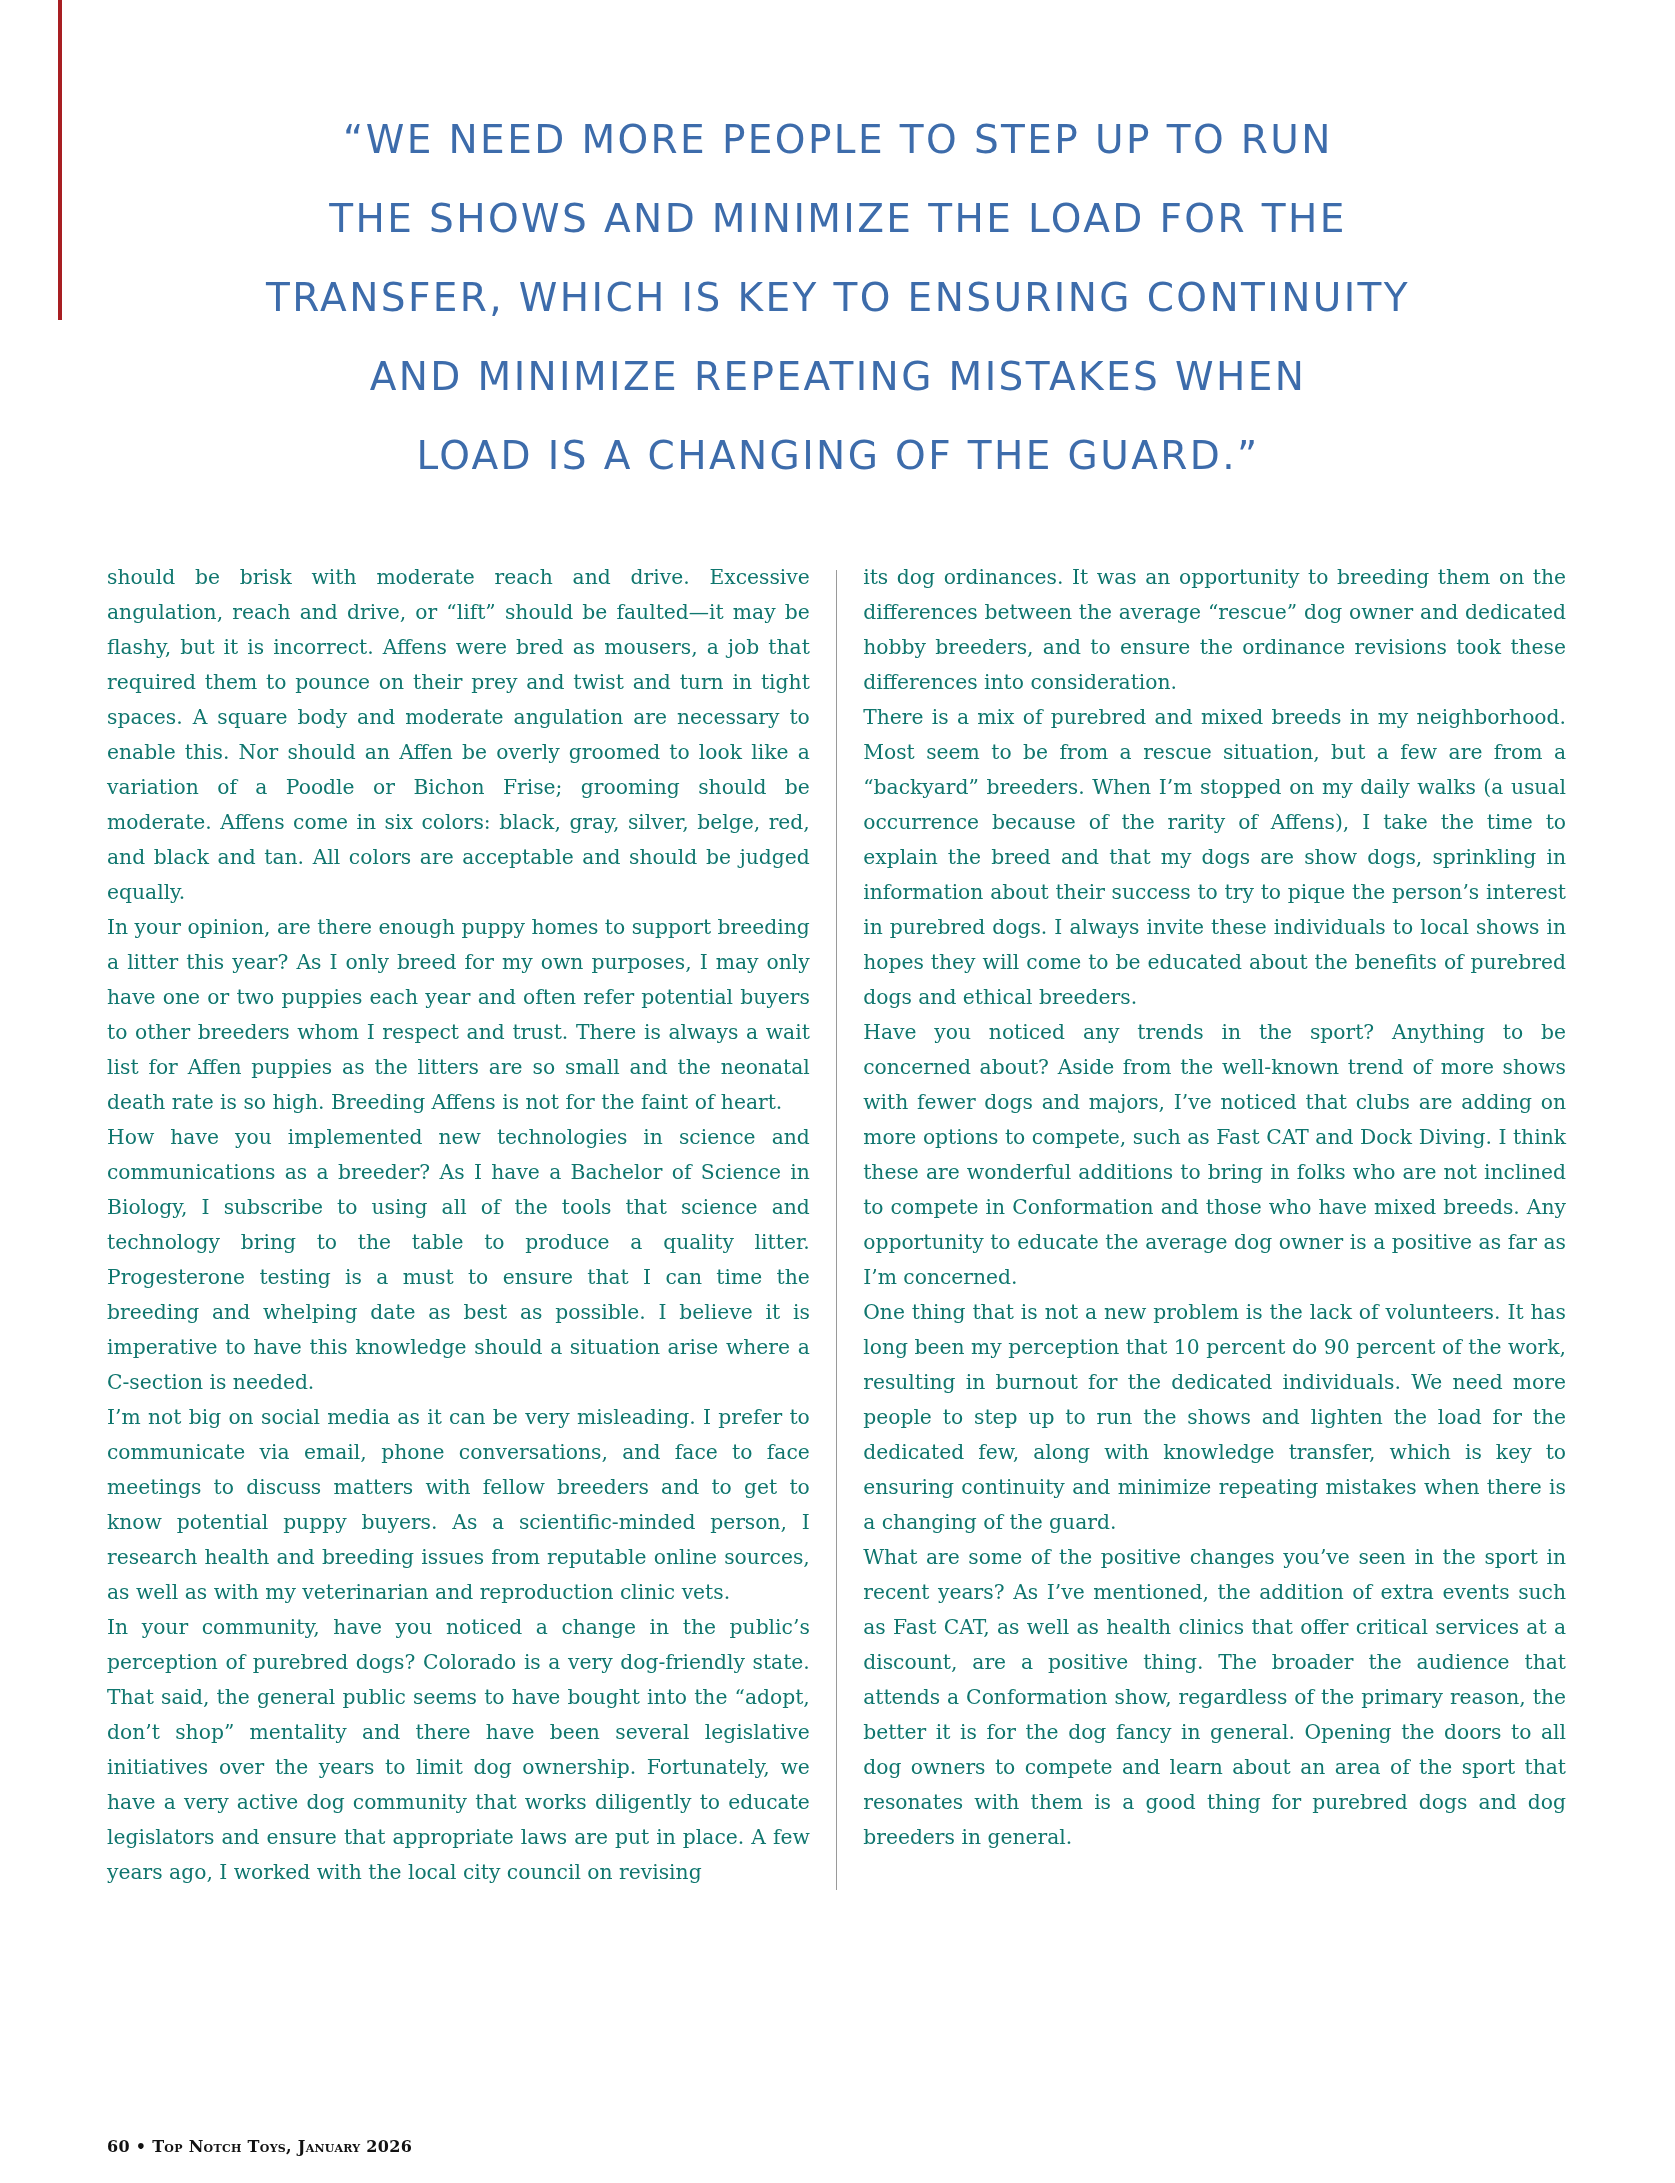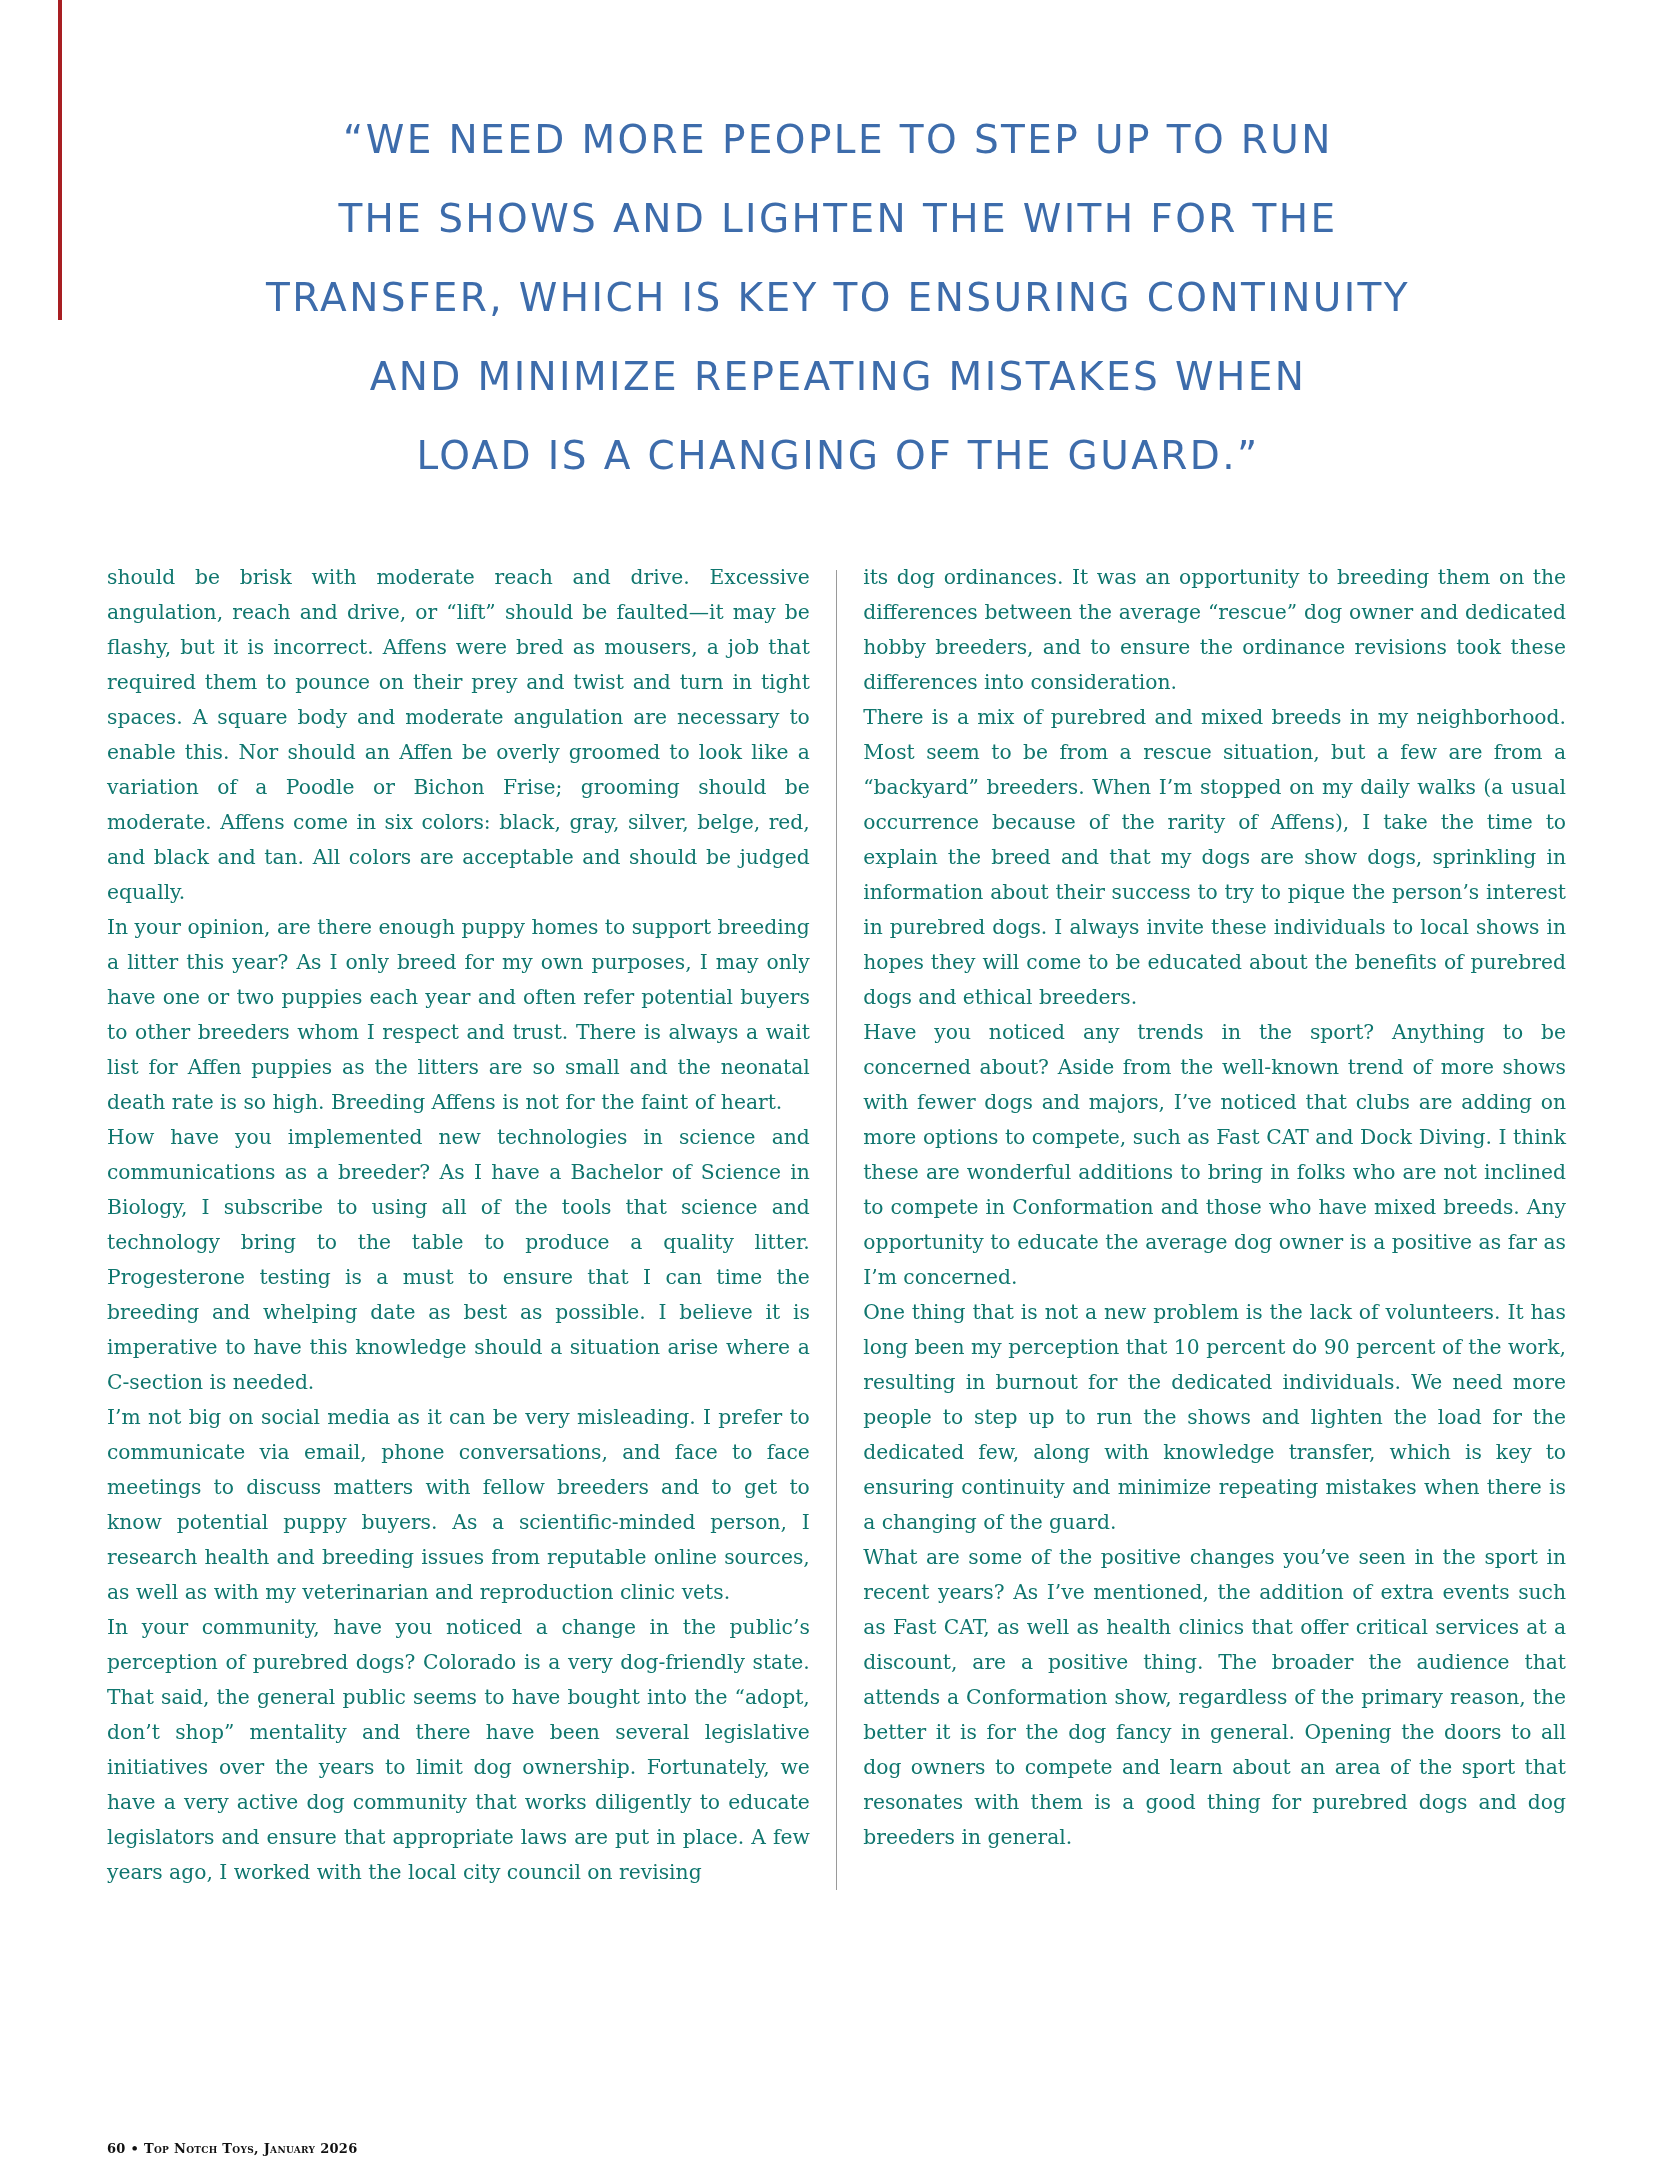--- a/index.html
+++ b/index.html
@@ -52,35 +52,35 @@
     background:#9a9a9a;
     margin:9.5px 26px 0 26px;
   }
   .footer {
     position:absolute;
     left:107px;
     bottom:27px;
     font-family:"DejaVu Serif", serif;
     font-weight:bold;
     font-variant:small-caps;
-    font-size:13px;
+    font-size:16px;
     letter-spacing:0.3px;
     color:#111111;
   }
 </style>
 </head>
 <body>
 
 <div class="page">
 
   <div class="accent-rule" style="background: rgb(168, 30, 34);"></div>
 
   <div class="pull-quote" id="pull-quote" style="color: rgb(61, 108, 171);">
       <div class="pq-line">“WE NEED MORE PEOPLE TO STEP UP TO RUN</div>
-      <div class="pq-line">THE SHOWS AND LIGHTEN THE WITH FOR THE</div>
+      <div class="pq-line">THE SHOWS AND MINIMIZE THE LOAD FOR THE</div>
       <div class="pq-line">TRANSFER, WHICH IS KEY TO ENSURING CONTINUITY</div>
       <div class="pq-line">AND MINIMIZE REPEATING MISTAKES WHEN</div>
       <div class="pq-line">LOAD IS A CHANGING OF THE GUARD.”</div>
     </div>
 
   <div class="columns">
     <div class="col" id="col-left">
         <p><span>should be brisk with moderate reach and drive. Excessive angulation, reach and drive, or “lift” should be faulted—it may be flashy, but it is incorrect. Affens were bred as mousers, a job that required them to pounce on their prey and twist and turn in tight spaces. A square body and moderate angulation are necessary to enable this. Nor should an Affen be overly groomed to look like a variation of a Poodle or Bichon Frise; grooming should be moderate. Affens come in six colors: black, gray, silver, belge, red, and black and tan. All colors are acceptable and should be judged equally.</span></p>
         <p><strong>In your opinion, are there enough puppy homes to support breeding a litter this year?</strong> <span>As I only breed for my own purposes, I may only have one or two puppies each year and often refer potential buyers to other breeders whom I respect and trust. There is always a wait list for Affen puppies as the litters are so small and the neonatal death rate is so high. Breeding Affens is not for the faint of heart.</span></p>
         <p><strong>How have you implemented new technologies in science and communications as a breeder?</strong> <span>As I have a Bachelor of Science in Biology, I subscribe to using all of the tools that science and technology bring to the table to produce a quality litter. Progesterone testing is a must to ensure that I can time the breeding and whelping date as best as possible. I believe it is imperative to have this knowledge should a situation arise where a C-section is needed.</span></p>

